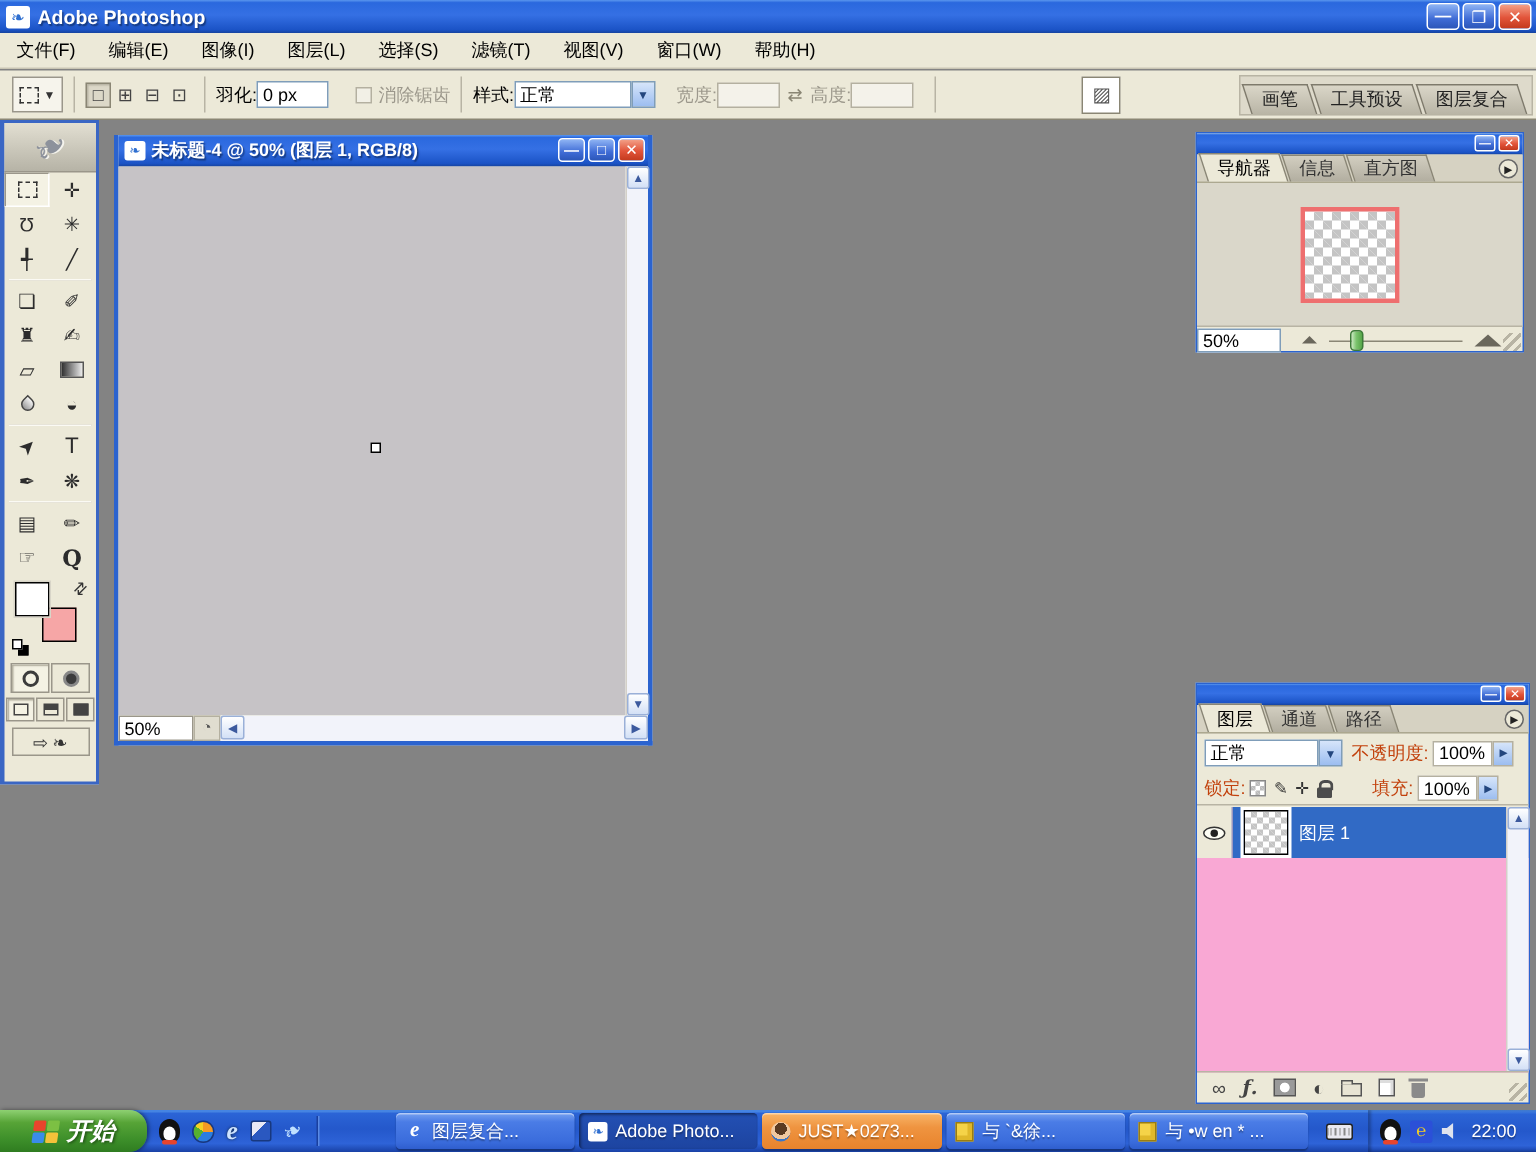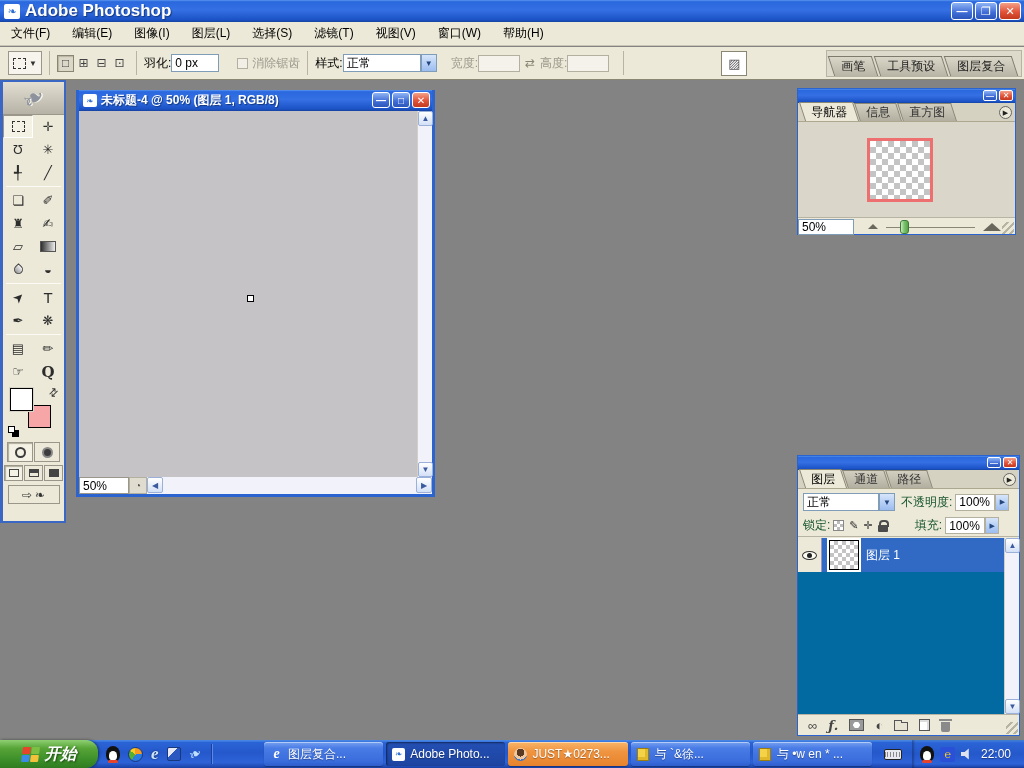--- a/index.html
+++ b/index.html
@@ -17,21 +17,21 @@
     color:#23467e;font-size:8px;display:flex;align-items:center;justify-content:center;}
   .sb-btn{background:linear-gradient(180deg,#ffffff,#d3e0f6);border:1px solid #9ab0d8;border-radius:2px;color:#3c5a9e;
     display:flex;align-items:center;justify-content:center;font-size:8px;}
   .grip{position:absolute;right:1px;bottom:1px;width:12px;height:12px;
     background:repeating-linear-gradient(135deg,transparent 0 3px,#b8b4a4 3px 5px);}
 
   
   #app-titlebar{position:absolute;left:0;top:0;width:1024px;height:22px;display:flex;align-items:center;}
   #app-titlebar .app-icon{width:16px;height:15px;margin:0 5px 0 4px;background:#fff;border-radius:2px;
     display:flex;align-items:center;justify-content:center;color:#2f6fd0;font-size:11px;}
-  #app-titlebar .title{color:#fff;font-weight:bold;font-size:17px;text-shadow:1px 1px 1px #14387e;}
+  #app-titlebar .title{color:#fff;font-weight:bold;font-size:13px;text-shadow:1px 1px 1px #14387e;}
   #app-titlebar .btns{position:absolute;right:3px;top:2px;display:flex;gap:2px;}
   #app-titlebar .xp-btn{width:22px;height:18px;font-size:11px;}
 
   #menubar{position:absolute;left:0;top:22px;width:1024px;height:24px;background:#ece9d8;display:flex;align-items:center;
     border-bottom:1px solid #c9c5b4;}
   #menubar span{margin-left:11px;margin-right:11px;color:#000;}
 
   #optionsbar{position:absolute;left:0;top:47px;width:1024px;height:33px;background:#ece9d8;display:flex;align-items:center;
     border-bottom:1px solid #8a8674;}
   .ob-sep{width:1px;height:24px;background:#b8b4a4;margin:0 7px;}
@@ -135,33 +135,33 @@
   #nav-slider .track{position:absolute;left:0;right:0;top:8px;height:1px;background:#8a8676;}
   #nav-slider .thumb{position:absolute;left:14px;top:1px;width:9px;height:14px;border-radius:3px;border:1px solid #3c7a38;
     background:linear-gradient(90deg,#cdeac4,#7cc46e 45%,#56a548);}
   #nav-zoomin{margin-right:14px;border-left:9px solid transparent;border-right:9px solid transparent;border-bottom:8px solid #6a675c;}
 
   #layers-panel{left:797px;top:455px;width:223px;height:281px;}
   .lp-row{display:flex;align-items:center;padding:0 5px;position:relative;}
   #lp-row1{height:26px;}
   #blend-select{width:76px;height:18px;}
   #lp-row1 .xp-drop-btn{height:18px;margin-right:6px;}
-  .lp-label{margin-right:3px;color:#14532d;}
+  .lp-label{margin-right:3px;color:#c2410c;}
   .lp-val{width:40px;height:17px;border:1px solid #b4b0a0;background:#fff;display:flex;align-items:center;padding-left:3px;}
   .lp-arrow{width:14px;height:17px;border:1px solid #b4b0a0;background:linear-gradient(180deg,#d6e5fa,#9cbdf0);
     display:flex;align-items:center;justify-content:center;font-size:7px;color:#23467e;}
   #lp-row2{height:22px;border-bottom:1px solid #b8b4a4;}
   .lock-icon{margin-right:5px;font-size:11px;color:#333;display:inline-flex;align-items:center;justify-content:center;}
   .lock-checker{width:11px;height:11px;border:1px solid #888;background-color:#fff;background-image:
       linear-gradient(45deg,#bbb 25%,transparent 25%,transparent 75%,#bbb 75%),
       linear-gradient(45deg,#bbb 25%,transparent 25%,transparent 75%,#bbb 75%);
     background-position:0 0,3px 3px;background-size:6px 6px;}
   .lock-pad{position:relative;width:10px;height:7px;background:#4c4c4c;margin-top:5px;border-radius:1px;}
   .lock-pad::before{content:"";position:absolute;left:1px;top:-5px;width:6px;height:5px;border:2px solid #4c4c4c;border-bottom:none;border-radius:4px 4px 0 0;}
-  #layer-list{position:absolute;left:0;top:82px;right:0;bottom:20px;background:#0369a1;border-bottom:1px solid #b8b4a4;text-align:right;}
+  #layer-list{position:absolute;left:0;top:82px;right:0;bottom:20px;background:#f9a8d4;border-bottom:1px solid #b8b4a4;text-align:right;}
   #layer-row-1{height:34px;background:#316ac5;display:flex;align-items:center;}
   .eye-cell{width:24px;height:34px;border-right:1px solid #9a96c0;display:flex;align-items:center;justify-content:center;background:#ece9d8;}
   .eye{position:relative;width:15px;height:9px;background:#fdfdf4;border:1px solid #333;border-radius:50%;}
   .eye::after{content:"";position:absolute;left:4px;top:1px;width:5px;height:5px;background:#222;border-radius:50%;}
   .layer-thumb{width:30px;height:30px;margin:0 7px;border:1px solid #000;outline:2px solid #fff;
     background-position:0 0,4px 4px;background-size:8px 8px;}
   .layer-name{color:#fff;}
   #layer-scroll{position:absolute;right:0;top:0;bottom:0;width:15px;background:#f2f3fa;border-left:1px solid #d4d0c8;}
   #layer-scroll .sb-btn{width:15px;height:15px;}
   #layer-scroll .down{position:absolute;bottom:0;}

